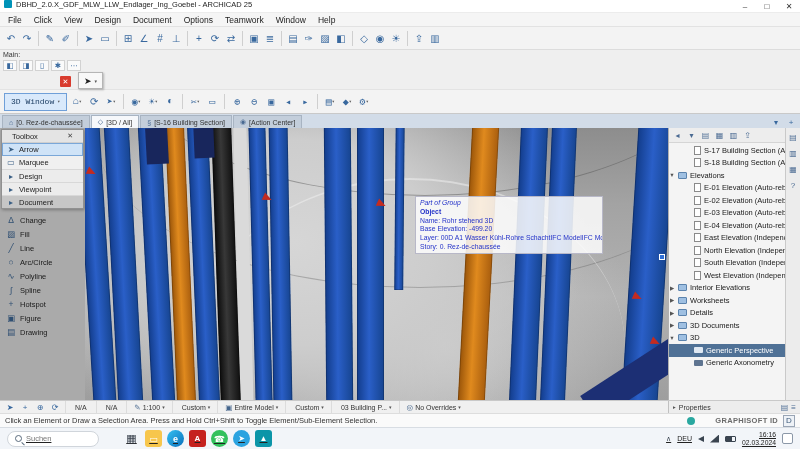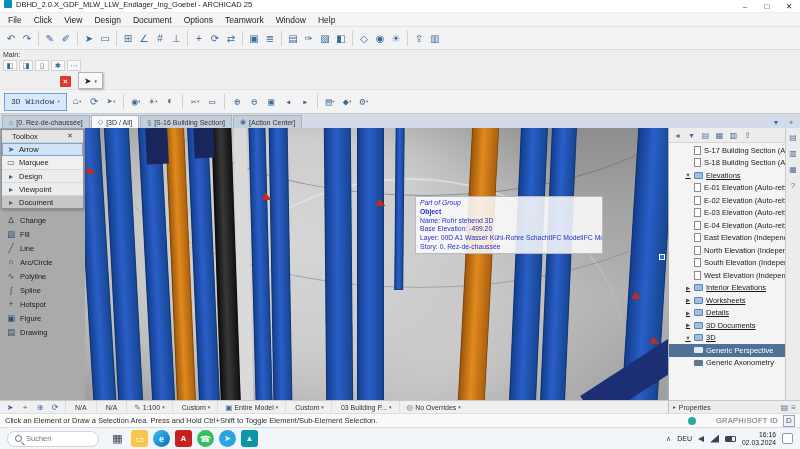--- a/index.html
+++ b/index.html
@@ -83,21 +83,21 @@
   .tooltip .l2{font-weight:bold;display:block;}
   .tooltip span{display:block;}
 
   
   .navpanel{width:117px;flex:none;background:#f4f4f4;border-left:1px solid #b0b0b0;display:flex;flex-direction:column;font-size:7.5px;}
   .nav-head{height:15px;flex:none;background:#ededed;border-bottom:1px solid #d5d5d5;display:flex;align-items:center;gap:1px;padding:0 2px;}
   .hi{width:13px;height:12px;display:flex;align-items:center;justify-content:center;font-size:8px;color:#4a6a92;}
   .tree{flex:1;overflow:hidden;padding-top:1px;}
   .trow{height:12.5px;display:flex;align-items:center;gap:3px;white-space:nowrap;overflow:hidden;color:#1a1a1a;}
   .trow .exp{width:6px;flex:none;font-size:5.5px;color:#555;text-align:center;}
-  .trow.lvl1{padding-left:16px;text-decoration:underline;}
+  .trow.lvl1{padding-left:0;}
   .trow.lvl2{padding-left:16px;}
   .trow.selected{background:var(--selection,#4f7196);color:#fff;}
   .ico{flex:none;}
   .ico.folder{width:9px;height:7px;background:#9fc0e2;border:1px solid #5b83ad;border-radius:1px;}
   .ico.sheet{width:7px;height:9px;background:#fff;border:1px solid #8a8a8a;}
   .ico.camera{width:9px;height:6px;background:#5e7490;border-radius:1px;}
   .trow.selected .ico.camera{background:#dfe8f2;}
 
   .rightstrip{width:15px;flex:none;background:#ececec;border-left:1px solid #c9c9c9;display:flex;flex-direction:column;align-items:center;gap:4px;padding-top:3px;}
   .rs-icon{width:12px;height:12px;display:flex;align-items:center;justify-content:center;font-size:8px;color:#4a6a92;}
@@ -108,26 +108,26 @@
   .sb-left .tbi{height:11px;min-width:12px;font-size:8px;}
   .sb-field{display:flex;align-items:center;gap:2px;height:100%;padding:0 7px;border-left:1px solid #dcdcdc;white-space:nowrap;}
   .sb-field .g{font-size:7.5px;color:#44658c;}
   .sb-props{margin-left:auto;width:132px;flex:none;height:100%;border-left:1px solid #c0c0c0;background:#ededed;display:flex;align-items:center;gap:3px;padding:0 4px;}
   .sb-props .exp{font-size:5.5px;color:#555;}
   .sb-props .pi{margin-left:auto;font-size:8px;color:#4a6a92;}
   .sb-props .pi2{font-size:8px;color:#4a6a92;}
 
   
   .hintbar{height:14px;flex:none;background:#fafafa;border-top:1px solid #ddd;display:flex;align-items:center;padding:0 5px;font-size:7.5px;color:#333;}
-  .brand{margin-left:auto;display:flex;align-items:center;gap:20px;font-size:7.5px;font-weight:normal;color:#6a6a6a;letter-spacing:.3px;padding-left:20px;}
+  .brand{margin-left:auto;display:flex;align-items:center;gap:20px;font-size:7.5px;font-weight:bold;color:#6a6a6a;letter-spacing:.3px;padding-left:20px;}
   .brand .logo{width:8px;height:8px;background:#2aa8a0;border-radius:50%;}
   .dbox{width:12px;height:12px;margin-left:5px;border:1px solid #99a5b5;background:#eef2f7;color:#3c5a7a;font-size:8px;display:flex;align-items:center;justify-content:center;}
 
   
-  .taskbar{height:22px;flex:none;background:#f2f5f9;border-top:1px solid #d8dde3;display:flex;align-items:center;gap:10px;padding:0 7px;}
+  .taskbar{height:22px;flex:none;background:#f2f5f9;border-top:1px solid #d8dde3;display:flex;align-items:center;gap:24px;padding:0 7px;text-decoration:underline;}
   .search{height:16px;width:92px;background:#fff;border:1px solid #d0d5db;border-radius:8px;display:flex;align-items:center;gap:4px;padding:0 7px;}
   .search input{border:0;outline:0;width:55px;font-size:7.5px;color:#555;background:transparent;font-family:inherit;}
   .mag{width:7px;height:7px;border:1.3px solid #5a6b7d;border-radius:50%;position:relative;flex:none;}
   .mag::after{content:"";position:absolute;left:5.5px;top:5.5px;width:4px;height:1.3px;background:#5a6b7d;transform:rotate(45deg);transform-origin:0 0;}
   .app-btn{width:17px;height:17px;border-radius:3px;display:flex;align-items:center;justify-content:center;font-size:9px;color:#fff;flex:none;}
   .ic-taskview{background:transparent;color:#39414d;font-size:11px;}
   .ic-folder{background:#f7c64c;color:#fff;}
   .ic-edge{background:linear-gradient(135deg,#35c1f1,#0a6fbd);border-radius:50%;font-weight:bold;}
   .ic-acrobat{background:#c5221f;font-size:8px;font-weight:bold;}
   .ic-whatsapp{background:#32c15c;border-radius:50%;font-size:9px;}

